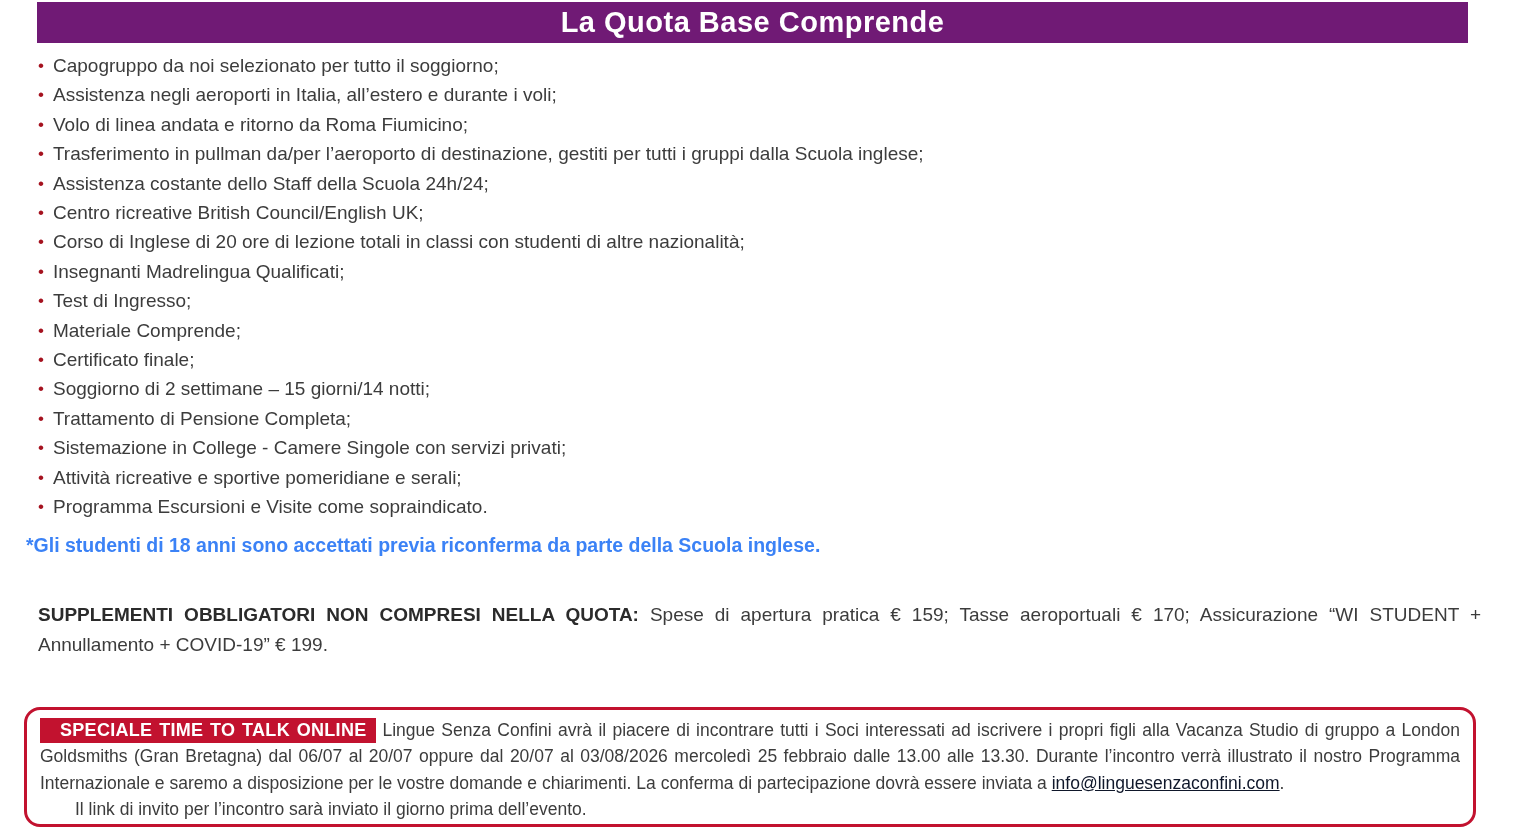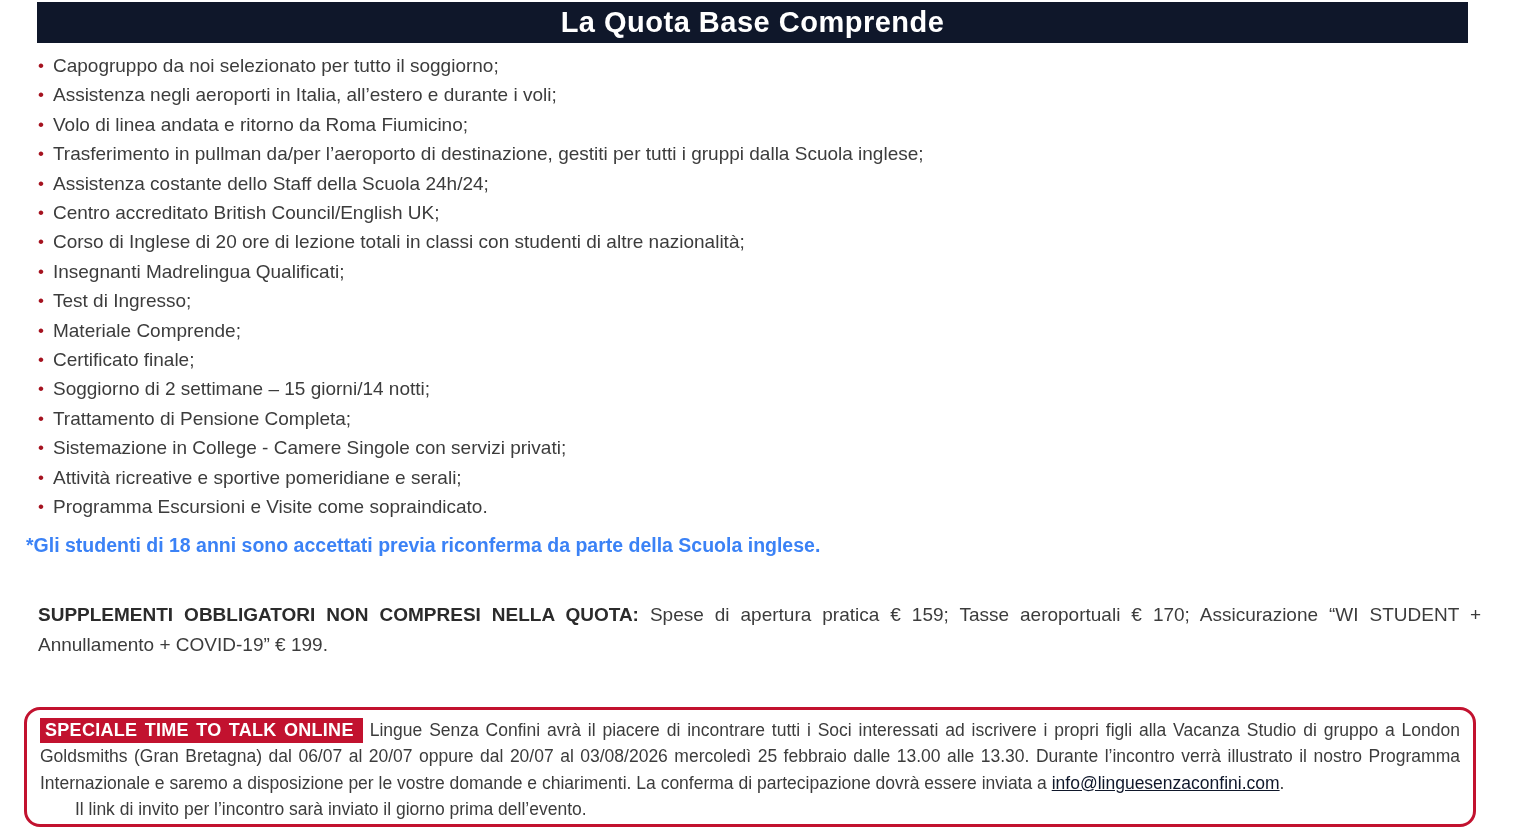--- a/index.html
+++ b/index.html
@@ -1,21 +1,21 @@
 <!DOCTYPE html>
 <html><head>
 <meta charset="utf-8">
 <style>
   * { margin:0; padding:0; box-sizing:border-box; }
   html,body { width:1515px; height:835px; background:#ffffff; overflow:hidden; }
   body { font-family:"Liberation Sans", sans-serif; color:#3f3f3f; position:relative; }
 
   .banner {
     position:absolute; left:37px; top:2px; width:1431px; height:41px;
-    background:#0f172a; display:flex; align-items:center; justify-content:center;text-align:right;
+    background:#701a75; display:flex; align-items:center; justify-content:center;text-align:right;
   }
   .banner-title {
     color:#ffffff; font-weight:bold; font-size:29px; letter-spacing:0.5px;
   }
 
   .included-list {
     position:absolute; left:38px; top:52px; width:1440px;
     font-size:19px; line-height:28.4px; color:#3c3c3c;
   }
   .bullet-item { white-space:nowrap; }
@@ -36,40 +36,40 @@
 
   .promo-box {
     position:absolute; left:24px; top:707px; width:1452px; height:120px;
     border:3px solid #C2122F; border-radius:16px;
     padding:7px 13px 0 13px;
     font-size:17.5px; line-height:26.3px; color:#3c3c3c;
   }
   .promo-text { text-align:justify; }
   .promo-badge {
     background:#C2122F; color:#ffffff; font-weight:bold;
-    padding:2px 9px 3px 5px; margin-right:7px; font-size:18px; letter-spacing:0.3px;
+    padding:2px 9px 3px 20px; margin-right:7px; font-size:18px; letter-spacing:0.3px;
     white-space:nowrap;
   }
   .email-link { color:#0f172a; text-decoration:underline; cursor:pointer; }
   .promo-last-line { text-align:left;margin-left:35px; }
 </style>
 </head>
 <body>
 
 <div class="banner">
   <span class="banner-title">La Quota Base Comprende</span>
 </div>
 
 <div class="included-list">
     <div class="bullet-item"><span class="bullet">•</span><span>Capogruppo da noi selezionato per tutto il soggiorno;</span></div>
     <div class="bullet-item"><span class="bullet">•</span><span>Assistenza negli aeroporti in Italia, all’estero e durante i voli;</span></div>
     <div class="bullet-item"><span class="bullet">•</span><span>Volo di linea andata e ritorno da Roma Fiumicino;</span></div>
     <div class="bullet-item"><span class="bullet">•</span><span>Trasferimento in pullman da/per l’aeroporto di destinazione, gestiti per tutti i gruppi dalla Scuola inglese;</span></div>
     <div class="bullet-item"><span class="bullet">•</span><span>Assistenza costante dello Staff della Scuola 24h/24;</span></div>
-    <div class="bullet-item"><span class="bullet">•</span><span>Centro accreditato British Council/English UK;</span></div>
+    <div class="bullet-item"><span class="bullet">•</span><span>Centro ricreative British Council/English UK;</span></div>
     <div class="bullet-item"><span class="bullet">•</span><span>Corso di Inglese di 20 ore di lezione totali in classi con studenti di altre nazionalità;</span></div>
     <div class="bullet-item"><span class="bullet">•</span><span>Insegnanti Madrelingua Qualificati;</span></div>
     <div class="bullet-item"><span class="bullet">•</span><span>Test di Ingresso;</span></div>
     <div class="bullet-item"><span class="bullet">•</span><span>Materiale Comprende;</span></div>
     <div class="bullet-item"><span class="bullet">•</span><span>Certificato finale;</span></div>
     <div class="bullet-item"><span class="bullet">•</span><span>Soggiorno di 2 settimane – 15 giorni/14 notti;</span></div>
     <div class="bullet-item"><span class="bullet">•</span><span>Trattamento di Pensione Completa;</span></div>
     <div class="bullet-item"><span class="bullet">•</span><span>Sistemazione in College - Camere Singole con servizi privati;</span></div>
     <div class="bullet-item"><span class="bullet">•</span><span>Attività ricreative e sportive pomeridiane e serali;</span></div>
     <div class="bullet-item"><span class="bullet">•</span><span>Programma Escursioni e Visite come sopraindicato.</span></div>

